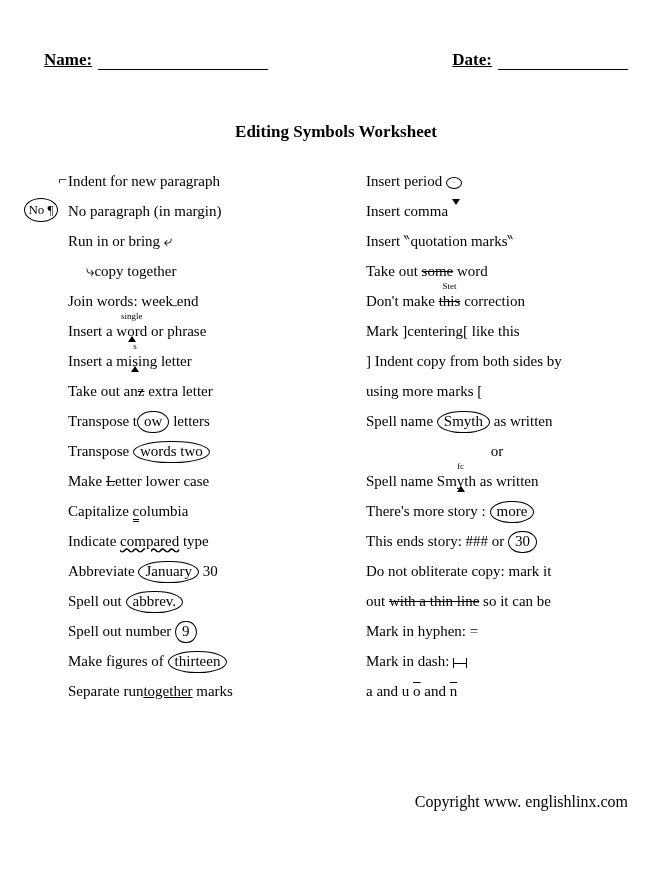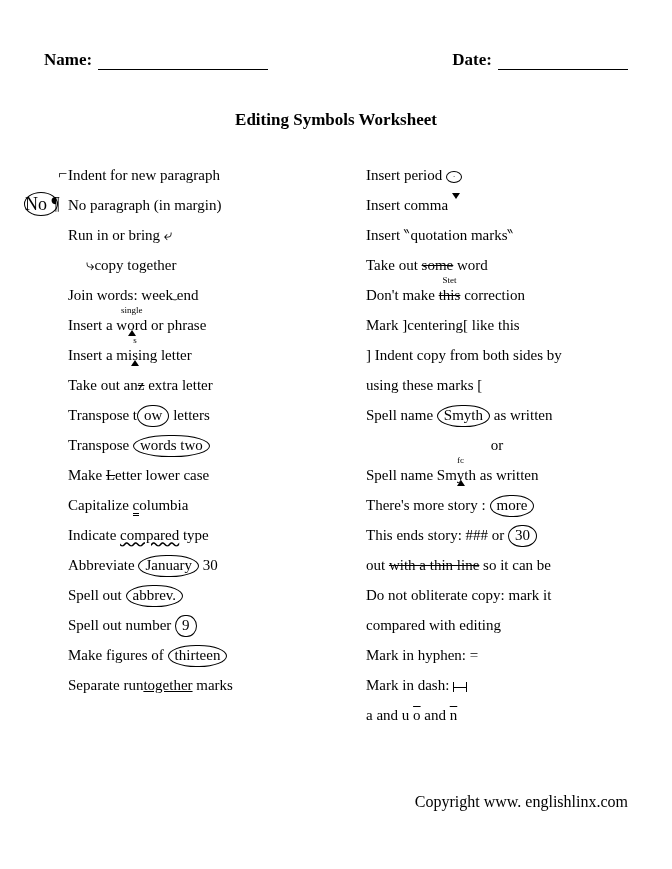--- a/index.html
+++ b/index.html
@@ -15,36 +15,37 @@
     height: 869px;
     box-sizing: border-box;
     padding: 50px 44px 20px 44px;
     position: relative;
   }
   .header-row {
     display: flex;
     justify-content: space-between;
     font-weight: bold;
     font-size: 17px;
-    margin-bottom: 40px;
+    margin-bottom: 52px;
+    text-decoration: underline;
   }
   .hfield { display: flex; align-items: flex-end; }
   .blank {
     display: inline-block;
     border-bottom: 1.5px solid #000;
     height: 1.1em;
     margin-left: 6px;
   }
   .name-blank { width: 170px; }
   .date-blank { width: 130px; }
   .title {
     text-align: center;
     font-weight: bold;
     font-size: 17px;
-    margin-bottom: 30px;
+    margin-bottom: 24px;
   }
   .columns {
     display: flex;
     gap: 36px;
     font-size: 15px;
     line-height: 2.0;
     padding-left: 24px;
   }
   .col { flex: 1; }
   .item { position: relative; white-space: nowrap; }
@@ -90,21 +91,21 @@
     border-right: 4px solid transparent;
     border-top: 6px solid #000;
   }
   .margin-mark {
     position: absolute;
     left: -44px;
     top: 2px;
     border: 1.2px solid #000;
     border-radius: 50%;
     width: 32px; height: 22px;
-    font-size: 18px;
+    font-size: 13px;
     line-height: 22px;
     text-align: center;
   }
   .para-mark-before {
     position: absolute;
     left: -10px;
     top: -2px;
     font-size: 16px;
   }
   .tick-above { position: relative; text-align: center; }
@@ -200,29 +201,28 @@
         <div class="item"><span>Separate run</span><span class="sep-slash">together</span><span> marks</span></div>
       </div>
     <div class="col" id="right-col">
         <div class="item"><span>Insert period </span><span class="tiny-circle">·</span></div>
         <div class="item"><span>Insert comma </span><span class="caret-above">&nbsp;&nbsp;</span></div>
         <div class="item"><span>Insert </span><span>‶</span><span>quotation marks</span><span>‶</span></div>
         <div class="item"><span>Take out </span><span class="strike">some</span><span> word</span></div>
         <div class="item"><span>Don't make </span><span class="strike tick-above" data-tick="Stet">this</span><span> correction</span></div>
         <div class="item"><span>Mark ]centering[ like this</span></div>
         <div class="item"><span>] Indent copy from both sides by</span></div>
-        <div class="item"><span>using these marks [</span></div>
+        <div class="item"><span>using more marks [</span></div>
         <div class="item"><span>Spell name </span><span class="circled">Smyth</span><span> as written</span></div>
         <div class="item" style="text-align: center;"><span>or</span></div>
         <div class="item"><span>Spell name Sm</span><span class="caret-below tick-above" data-tick="fc">y</span><span>th as written</span></div>
         <div class="item"><span>There's more story :  </span><span class="circled">more</span></div>
         <div class="item"><span>This ends story:  ### or </span><span class="circled">30</span></div>
+        <div class="item"><span>Do not obliterate copy: mark it</span></div>
         <div class="item"><span>out </span><span class="strike">with a thin line</span><span> so it can be</span></div>
-        <div class="item"><span>Do not obliterate copy: mark it</span></div>
-        <div class="item"><span>compared with editing</span></div>
         <div class="item"><span>Mark in hyphen:  =</span></div>
         <div class="item"><span>Mark in dash:  </span><span class="dash-mark" style="width: 12px;"></span></div>
         <div class="item"><span>a and u</span><span>          </span><span class="overline">o</span><span> and </span><span class="overline">n</span></div>
       </div>
   </div>
 
   <div class="footer">Copyright www. englishlinx.com</div>
 </div>
 
 </body></html>

